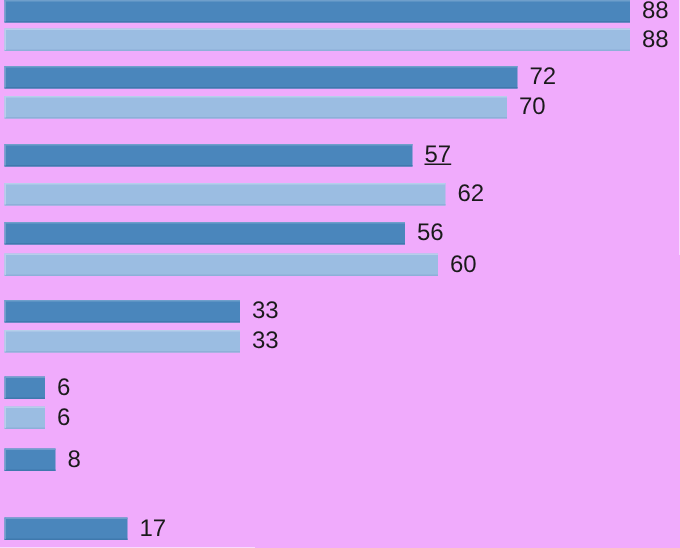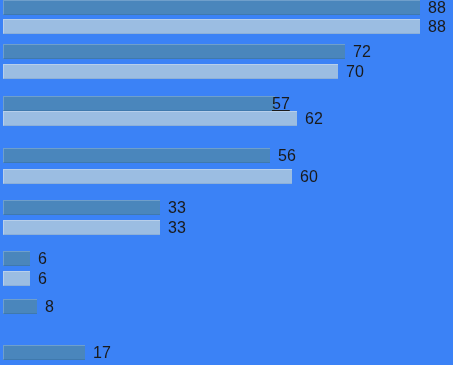--- a/index.html
+++ b/index.html
@@ -8,21 +8,21 @@
     padding: 0;
     background: #ffffff;
   }
   body {
     font-family: "Liberation Sans", sans-serif;
   }
   #chart-root {
     position: relative;
     width: 453px;
     height: 365px;
-    background: #3b82f6;
+    background: #f0abfc;
     overflow: hidden;
   }
   .bar-row {
     position: absolute;
     left: 0;
     width: 453px;
   }
   .bar {
     position: absolute;
     left: 3px;
@@ -69,23 +69,23 @@
       <div class="bar-row" style="top: 44px; height: 15px; padding-left: 28px;">
         <div class="bar dark" style="width: 342px;"></div>
         <span class="bar-label" style="left: 353px;">72</span>
       </div>
       <div class="bar-row" style="top: 64px; height: 15px; padding-left: 48px;">
         <div class="bar light" style="width: 335px;"></div>
         <span class="bar-label" style="left: 346px;">70</span>
       </div>
       <div class="bar-row" style="top: 96px; height: 15px;">
         <div class="bar dark" style="width: 272px;"></div>
-        <span class="bar-label" style="left: 272px; text-decoration: underline;">57</span>
+        <span class="bar-label" style="left: 283px; text-decoration: underline;">57</span>
       </div>
-      <div class="bar-row" style="top: 111px; height: 15px; text-align: right;">
+      <div class="bar-row" style="top: 122px; height: 15px; text-align: right;">
         <div class="bar light" style="width: 294px;"></div>
         <span class="bar-label" style="left: 305px;">62</span>
       </div>
       <div class="bar-row" style="top: 148px; height: 15px;">
         <div class="bar dark" style="width: 267px;"></div>
         <span class="bar-label" style="left: 278px;">56</span>
       </div>
       <div class="bar-row" style="top: 169px; height: 15px;">
         <div class="bar light" style="width: 289px;"></div>
         <span class="bar-label" style="left: 300px;">60</span>

